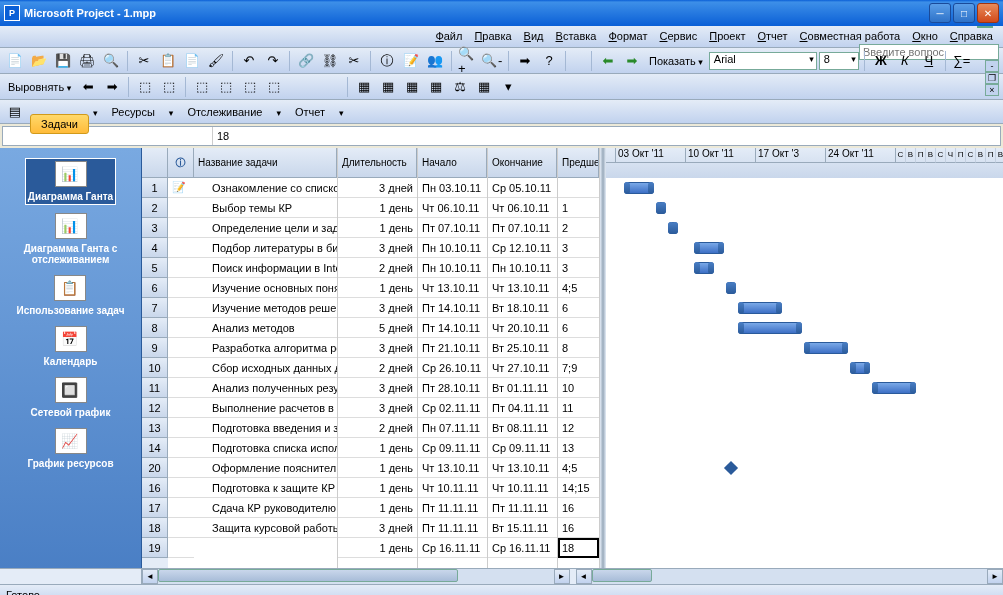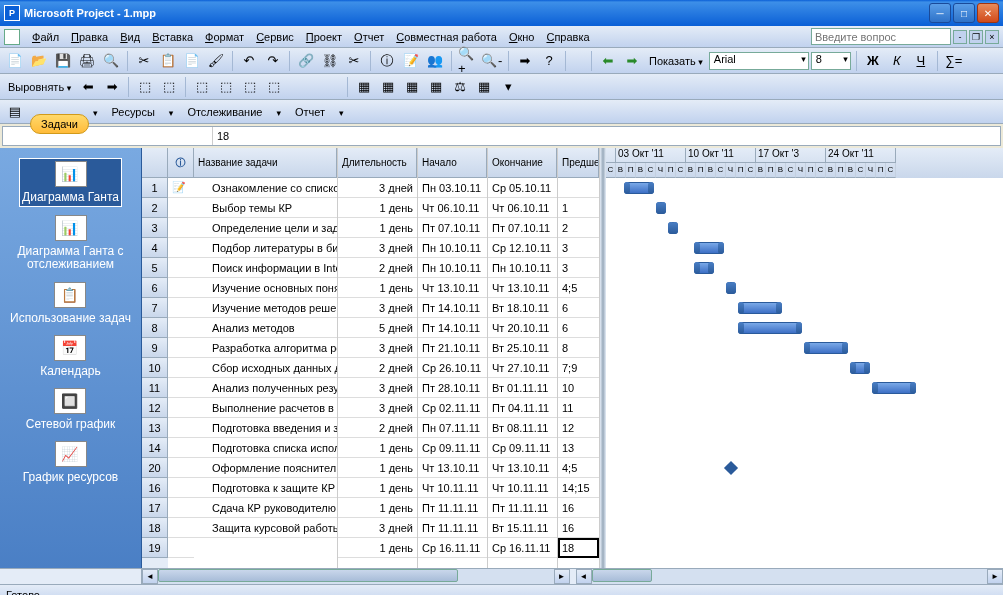--- a/index.html
+++ b/index.html
@@ -3,58 +3,58 @@
 <meta charset="utf-8">
 <style>
 * { box-sizing: border-box; margin: 0; padding: 0; font-family: Tahoma, Arial, sans-serif; font-size: 11px; }
 body { background: #ece9d8; overflow: hidden; width: 1003px; height: 595px; }
 .titlebar { height: 26px; background: linear-gradient(#0a5fd6,#3d8fe8 8%,#0a5fd6); color: #fff; display: flex; align-items: center; padding: 0 4px; }
 .titlebar .icon { width: 16px; height: 16px; background: #0a5fd6; border: 1px solid #fff; margin-right: 4px; display:flex;align-items:center;justify-content:center;font-size:9px;font-weight:bold; }
 .titlebar .title { font-weight: bold; flex: 1; }
 .winbtns { display: flex; gap: 2px; }
 .winbtn { width: 22px; height: 20px; background: linear-gradient(#5a9ee8,#2e72c8); border: 1px solid #1a4a99; border-radius: 3px; color:#fff; display:flex;align-items:center;justify-content:center;cursor:pointer;font-family:Marlett,Arial;font-size:10px;}
 .winbtn.close { background: linear-gradient(#e88b5a,#d14a1a); border-color:#a03310; }
-.menubar { height: 22px; background: linear-gradient(#e4ecf7,#c1d2ee); display: flex; align-items: center; padding: 0 4px; border-bottom:1px solid #9ab; }
+.menubar { height: 22px; background: linear-gradient(#e4ecf7,#c1d2ee); display: flex; align-items: flex-end; padding: 0 4px; border-bottom:1px solid #9ab;flex-direction:column; }
 .app-icon-small { width: 16px; height: 16px; background:#fff; border:1px solid #6a8; margin-right:6px; }
 .menu-item { padding: 2px 6px; cursor: default; }
 .menu-item u { text-decoration: underline; }
 .question-box { margin-left: auto; width: 140px; height: 17px; background:#fff; border:1px solid #7a9; color:#aaa; padding:1px 3px; }
 .mdi-btn { width:14px;height:14px;background:#c1d2ee;border:1px solid #7a9;margin-left:2px;display:flex;align-items:center;justify-content:center;font-size:9px;cursor:pointer;}
 .toolbar { height: 26px; background: linear-gradient(#e4ecf7,#c1d2ee); display: flex; align-items: center; padding: 0 4px; gap:2px; border-bottom:1px solid #9ab;}
 .tbtn { width: 22px; height: 22px; display:flex;align-items:center;justify-content:center;cursor:pointer; border:1px solid transparent; border-radius:3px; font-size:13px;}
 .sep { width:1px; height:20px; background:#a4b8d4; margin:0 3px; }
 .tb-label { padding:0 4px; cursor:pointer; }
 .font-sel { background:#fff; border:1px solid #7a9; height:18px; padding:0 14px 0 4px; position:relative;}
 .font-sel::after{content:"▾";position:absolute;right:2px;top:1px;font-size:9px;}
 .viewbar { height: 24px; background: linear-gradient(#e4ecf7,#c1d2ee); display: flex; align-items: center; padding: 0 4px; gap:4px; border-bottom:1px solid #9ab;}
 .viewbar .tab { padding: 3px 10px; cursor:pointer; }
-.viewbar .tab.active { background:linear-gradient(#ffd96a,#ffbb3a); border:1px solid #d19a1a; border-radius:10px;margin-top:24px; }
+.viewbar .tab.active { background:linear-gradient(#ffd96a,#ffbb3a); border:1px solid #d19a1a; border-radius:3px;margin-top:24px; }
 .drop::after{content:" ▾"; font-size:9px;}
 .formula-bar { height: 20px; background:#fff; border:1px solid #9ab; margin:2px; display:flex;align-items:center; }
 .formula-bar .handle{width:210px;border-right:1px solid #ccc;height:100%;}
 .formula-bar input{border:none;outline:none;padding:2px 4px;flex:1;font-size:11px;}
 .main { display:flex; height: 420px; }
 .sidebar { width: 142px; background: linear-gradient(#79a9e1,#4a7fc5); border-right:1px solid #2a5a9a; display:flex;flex-direction:column;align-items:center; padding: 10px 0; gap:6px; overflow:hidden;}
 .sidebar-item { display:flex;flex-direction:column;align-items:center;color:#fff;text-align:center;cursor:pointer;padding:2px;}
 .sidebar-item.active { background:#2a5a9a; border:1px solid #fff;}
 .sidebar-icon { width:32px;height:26px;background:#fff;border:1px solid #888;margin-bottom:4px;display:flex;align-items:center;justify-content:center;font-size:14px;}
-.sidebar-label { font-size:12px; line-height:1.1; }
+.sidebar-label { font-size:10px; line-height:1.1;font-weight:bold; }
 .grid-area { flex:1; display:flex; background:#fff; }
 .rownum-col { width:26px; background:#e4ecf7; }
 .header-cell { background:linear-gradient(#e4ecf7,#c9d7eb); border:1px solid #9ab; border-top:none; border-left:none; height:30px; display:flex;align-items:center;justify-content:center;font-size:10px; text-align:center;overflow:hidden;}
 .rownum { height:20px; background:linear-gradient(#e4ecf7,#c9d7eb); border:1px solid #9ab;border-top:none;border-left:none;display:flex;align-items:center;justify-content:center;cursor:pointer;}
 .info-col { width:26px; }
 .info-col .header-cell::before{content:"ⓘ";color:#2a5a9a;font-weight:bold;}
 .col { border-right:1px solid #ccc; }
 .col .header-cell { justify-content:flex-start; padding:0 4px;}
 .cell { height:20px; border-bottom:1px solid #ddd; padding:2px 4px; white-space:nowrap; overflow:hidden; display:flex;align-items:center;}
 .cell.r { justify-content:flex-end; }
 .cell.selected { border:2px solid #000; padding:0 2px;}
 .gantt-pane { flex:1; overflow:hidden; position:relative; background:#fff;}
-.gantt-header { height:30px; display:flex;flex-direction:column; background:linear-gradient(#e4ecf7,#c9d7eb);}
+.gantt-header { height:30px; display:flex;background:linear-gradient(#e4ecf7,#c9d7eb);}
 .gantt-weeks { display:flex; height:15px;}
 .gweek { border:1px solid #9ab;border-top:none;border-left:none; padding:0 2px; font-size:10px; overflow:hidden;white-space:nowrap;}
 .gantt-days { display:flex; height:15px;}
 .gday { width:10px; border-right:1px solid #c4d0e0; border-bottom:1px solid #9ab; font-size:8px; text-align:center; line-height:14px;}
 .gantt-body { position:relative; }
 .grow { height:20px; position:relative;}
 .gbar { position:absolute; height:12px; top:4px; background:linear-gradient(#7aa9e8,#3d6fc5); border:1px solid #2a5a9a; border-radius:3px; }
 .gbar::before,.gbar::after{content:"";position:absolute;width:6px;height:12px;top:-1px;background:linear-gradient(#4a7fc5,#2a5a9a);border-radius:3px;}
 .gbar::before{left:-1px;}.gbar::after{right:-1px;}
 .gmile { position:absolute; width:10px;height:10px;top:5px;background:#2a5a9a;transform:rotate(45deg);}
@@ -125,21 +125,21 @@
   <div class="tbtn">🔍+</div>
   <div class="tbtn">🔍-</div>
   <div class="sep"></div>
   <div class="tbtn">➡</div>
   <div class="tbtn">?</div>
   <div class="sep"></div>
   <div class="sep" style="margin-left:20px"></div>
   <div class="tbtn" style="color:#2a8a2a">⬅</div>
   <div class="tbtn" style="color:#2a8a2a">➡</div>
   <div class="tb-label drop">Показать</div>
-  <div class="font-sel" style="width:100px"><span>Arial</span></div>
+  <div class="font-sel" style="width:108px"><span>Arial</span></div>
   <div class="font-sel" style="width:40px"><span>8</span></div>
   <div class="sep"></div>
   <div class="tbtn" style="font-weight:bold">Ж</div>
   <div class="tbtn" style="font-style:italic">К</div>
   <div class="tbtn" style="text-decoration:underline">Ч</div>
   <div class="sep"></div>
   <div class="tbtn">∑=</div>
 </div>
 
 <div class="toolbar">

